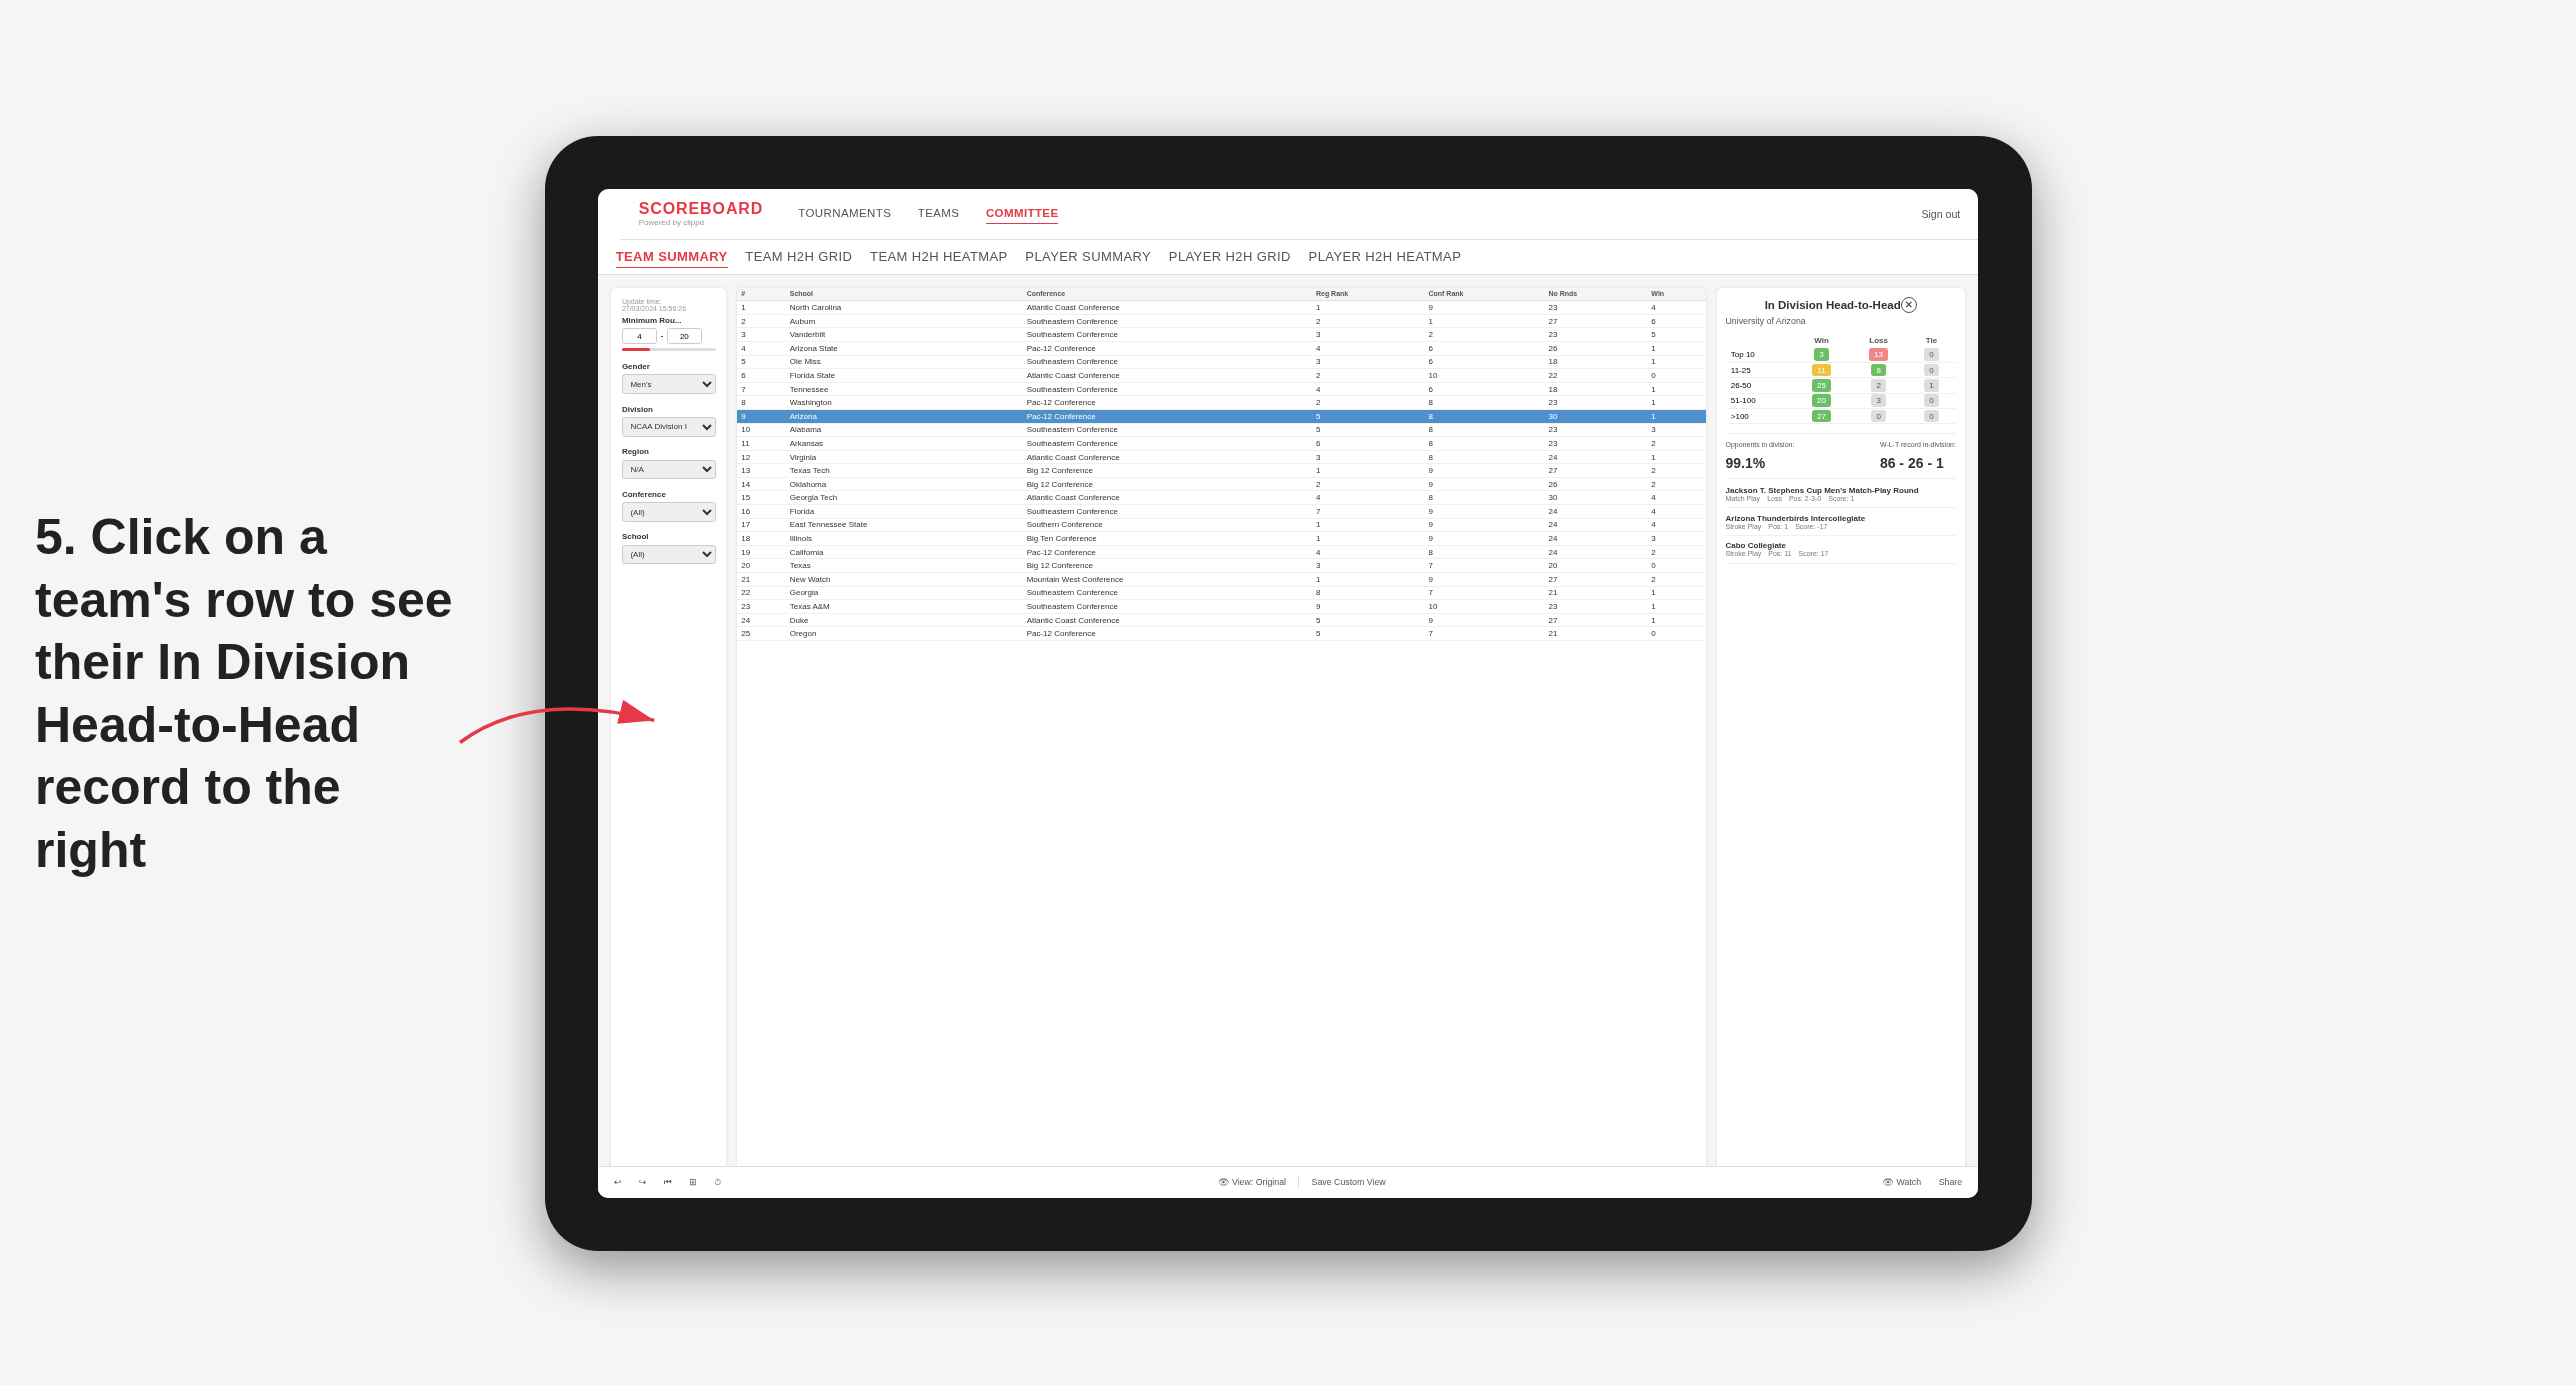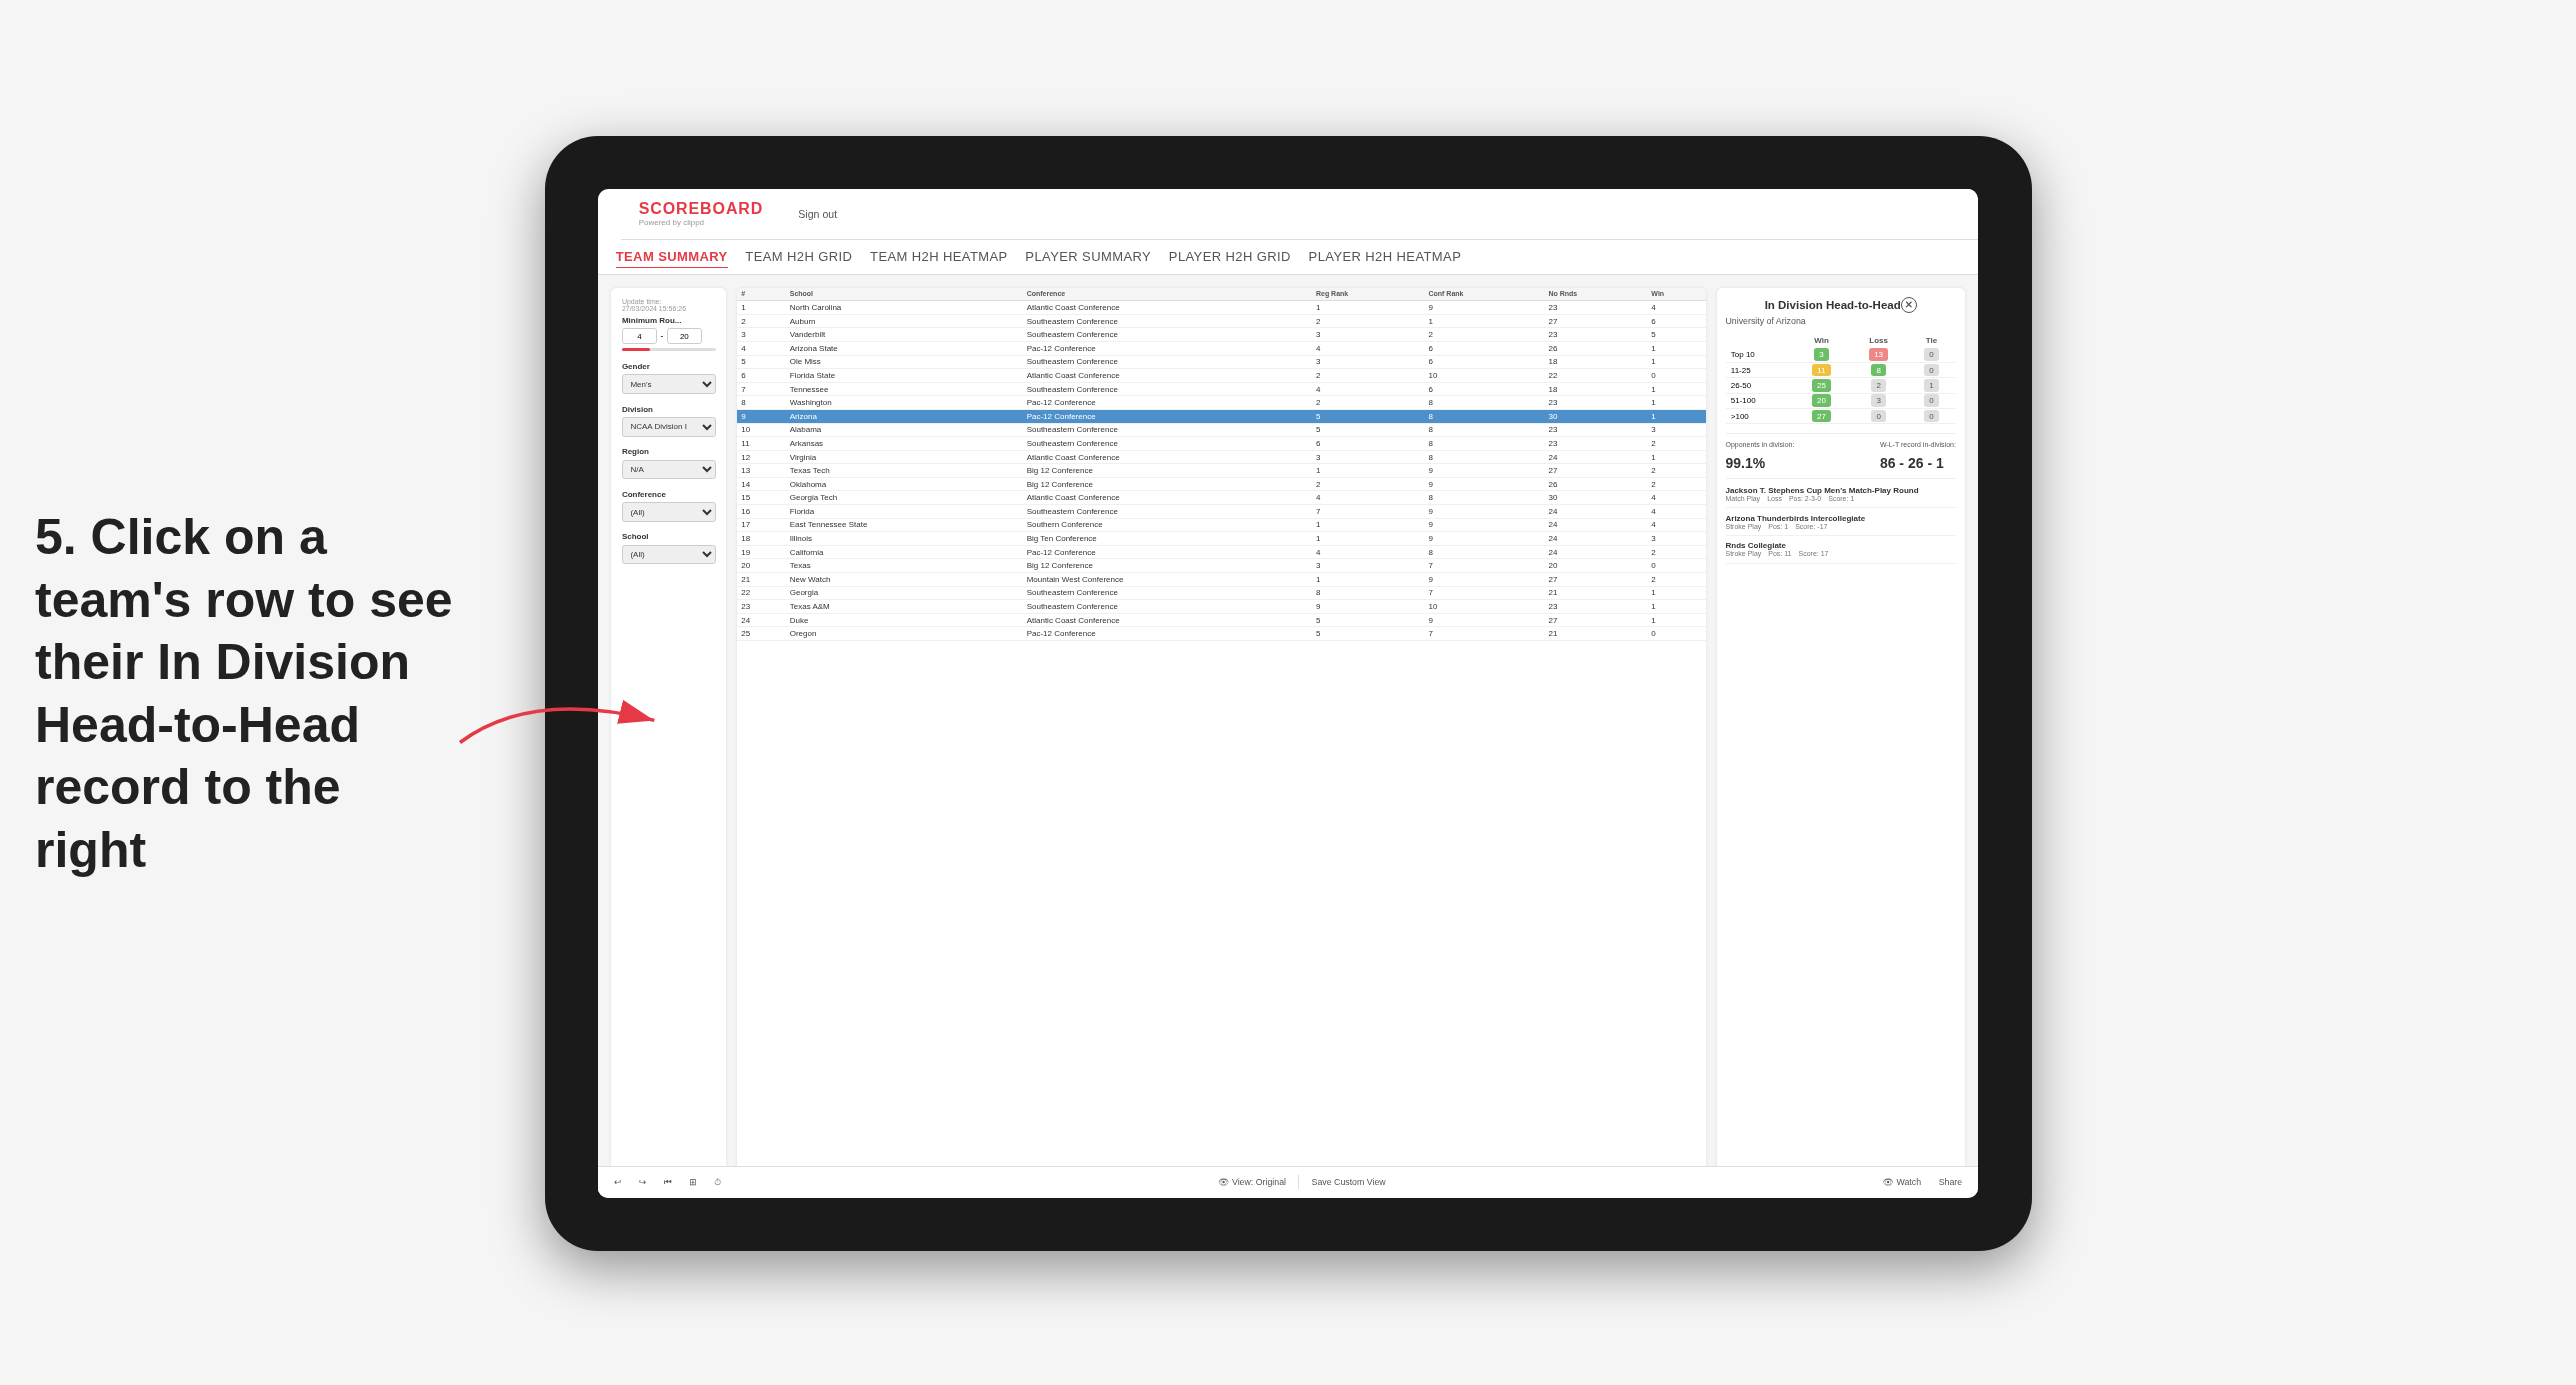--- a/index.html
+++ b/index.html
@@ -447,20 +447,25 @@
     <path d="M 20 80 Q 100 20 240 55" stroke="#e63946" stroke-width="4" fill="none" marker-end="url(#arrowhead)"></path>
   </svg>
 
   <div class="tablet-frame">
     <div class="tablet-screen">
 
       <div class="top-nav">
         <div class="logo-area">
           <span class="logo-scoreboard">SCOREBOARD</span>
           <span class="logo-powered">Powered by clippd</span>
+        </div>
+        <div class="nav-items">
+          <span class="nav-item">TOURNAMENTS</span>
+          <span class="nav-item">TEAMS</span>
+          <span class="nav-item active">COMMITTEE</span>
         </div>
         <span class="sign-out">Sign out</span>
       </div>
 
       <div class="sub-nav">
         <span class="sub-nav-item active">TEAM SUMMARY</span>
         <span class="sub-nav-item">TEAM H2H GRID</span>
         <span class="sub-nav-item">TEAM H2H HEATMAP</span>
         <span class="sub-nav-item">PLAYER SUMMARY</span>
         <span class="sub-nav-item">PLAYER H2H GRID</span>
@@ -846,21 +851,21 @@
               <div class="tournament-row">
     <div class="tournament-name">Arizona Thunderbirds Intercollegiate</div>
     <div class="tournament-detail">
       <span>Stroke Play</span>
 
       <span>Pos: 1</span>
       <span>Score: -17</span>
     </div>
   </div>
               <div class="tournament-row">
-    <div class="tournament-name">Rnds Collegiate</div>
+    <div class="tournament-name">Cabo Collegiate</div>
     <div class="tournament-detail">
       <span>Stroke Play</span>
 
       <span>Pos: 11</span>
       <span>Score: 17</span>
     </div>
   </div>
             </div>
         </div>
 

